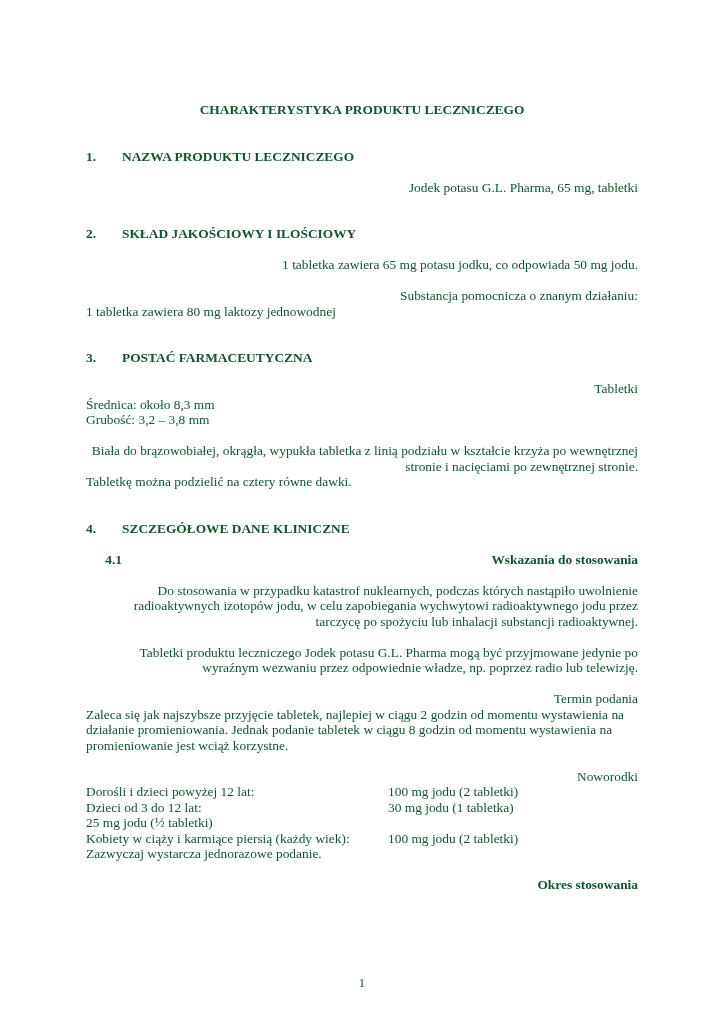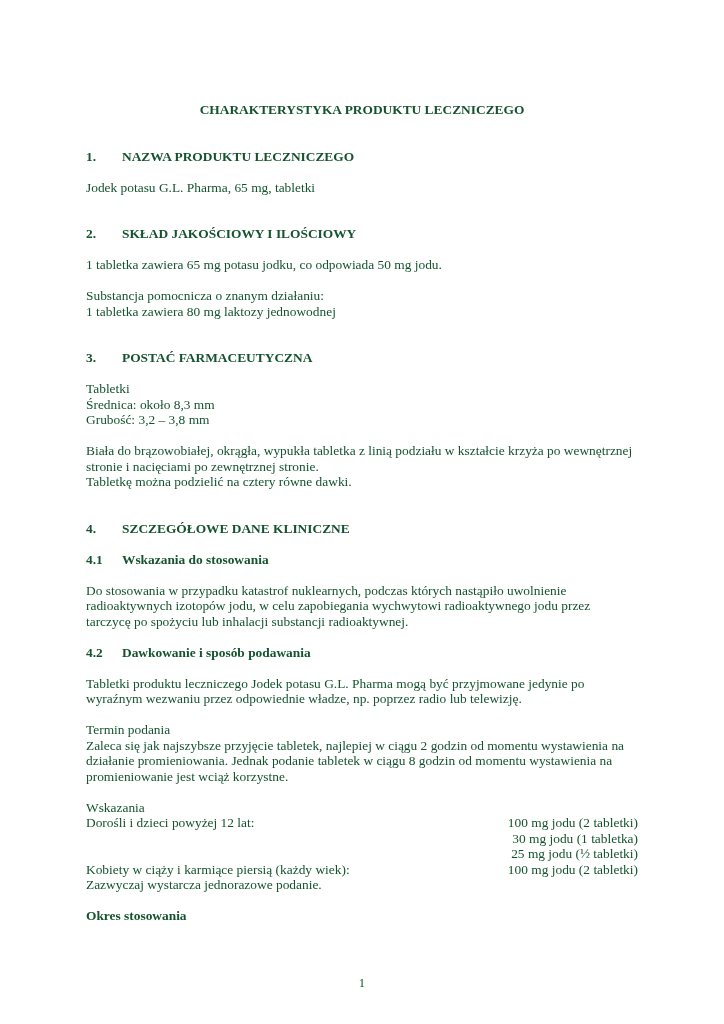--- a/index.html
+++ b/index.html
@@ -29,32 +29,31 @@
     font-weight: bold;
     display: flex;
   }
   .hnum {
     flex: 0 0 36px;
   }
   .htext {
     flex: 1;
   }
   .para { }
-  .mt1 { margin-top: 15.5px; }
+  .mt1 { margin-top: 15.5px; text-align: right; }
   .mt2 { margin-top: 31px; }
   .bold { font-weight: bold; }
   .dosage-row {
     display: flex;
   }
   .dosage-group {
     flex: 0 0 302px;
   }
   .dosage-dose {
     flex: 1;
-    text-align: right;
   }
   .page-number {
     position: absolute;
     top: 960px;
     left: 0;
     right: 0;
     text-align: center;
     font-size: 12.6px;
   }
 </style>
@@ -93,36 +92,33 @@
     <span class="hnum">4.</span>
     <span class="htext">SZCZEGÓŁOWE DANE KLINICZNE</span>
   </div>
 
   <div class="heading mt1">
     <span class="hnum">4.1</span>
     <span class="htext">Wskazania do stosowania</span>
   </div>
   <div class="para mt1">Do stosowania w przypadku katastrof nuklearnych, podczas których nastąpiło uwolnienie radioaktywnych izotopów jodu, w celu zapobiegania wychwytowi radioaktywnego jodu przez tarczycę po spożyciu lub inhalacji substancji radioaktywnej.</div>
 
-  <div class="heading mt1">
-    <span class="hnum">4.2</span>
-    <span class="htext">Dawkowanie i sposób podawania</span>
-  </div>
   <div class="para mt1">Tabletki produktu leczniczego Jodek potasu G.L. Pharma mogą być przyjmowane jedynie po wyraźnym wezwaniu przez odpowiednie władze, np. poprzez radio lub telewizję.</div>
 
   <div class="para mt1">Termin podania</div>
   <div class="para">Zaleca się jak najszybsze przyjęcie tabletek, najlepiej w ciągu 2 godzin od momentu wystawienia na działanie promieniowania. Jednak podanie tabletek w ciągu 8 godzin od momentu wystawienia na promieniowanie jest wciąż korzystne.</div>
 
-  <div class="para mt1">Wskazania</div>
+  <div class="para mt1">Noworodki</div>
 
   <div class="dosage-row">
     <span class="dosage-group">Dorośli i dzieci powyżej 12 lat:</span>
     <span class="dosage-dose">100 mg jodu (2 tabletki)</span>
   </div>
   <div class="dosage-row">
+    <span class="dosage-group">Dzieci od 3 do 12 lat:</span>
     <span class="dosage-dose">30 mg jodu (1 tabletka)</span>
   </div>
   <div class="dosage-row">
     <span class="dosage-dose">25 mg jodu (½ tabletki)</span>
   </div>
   <div class="dosage-row">
     <span class="dosage-group">Kobiety w ciąży i karmiące piersią (każdy wiek):</span>
     <span class="dosage-dose">100 mg jodu (2 tabletki)</span>
   </div>
 

